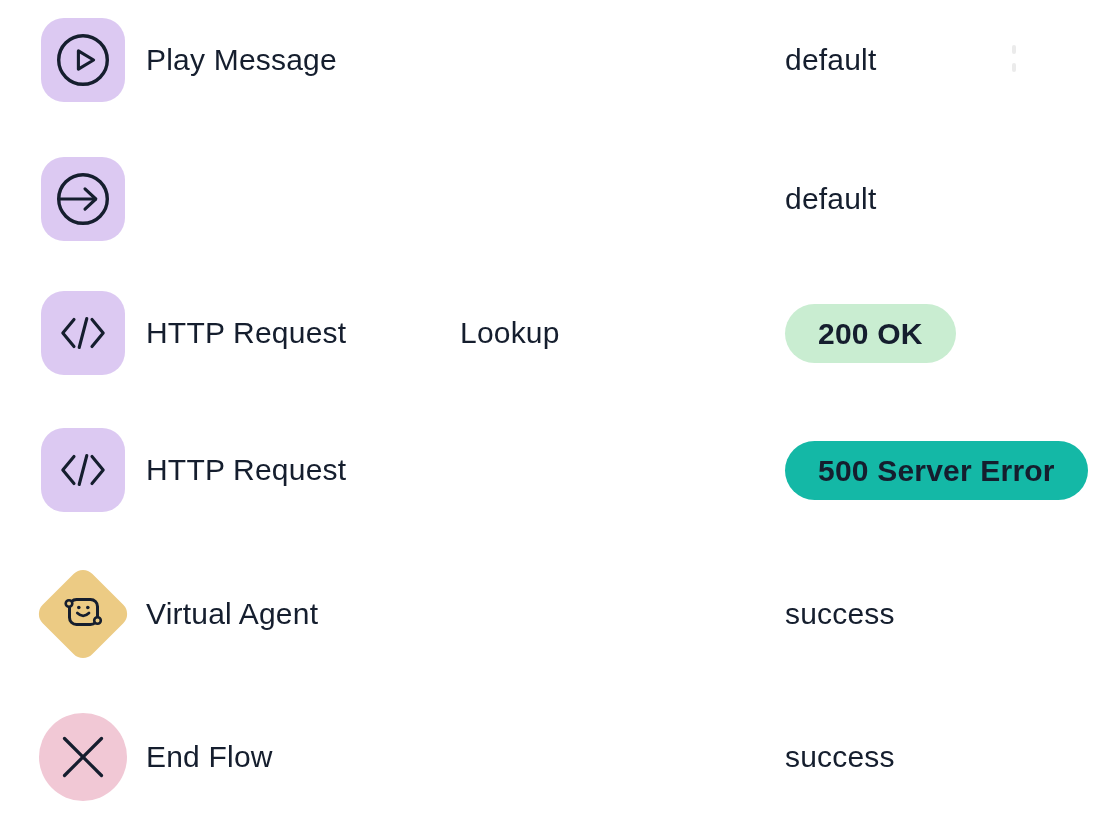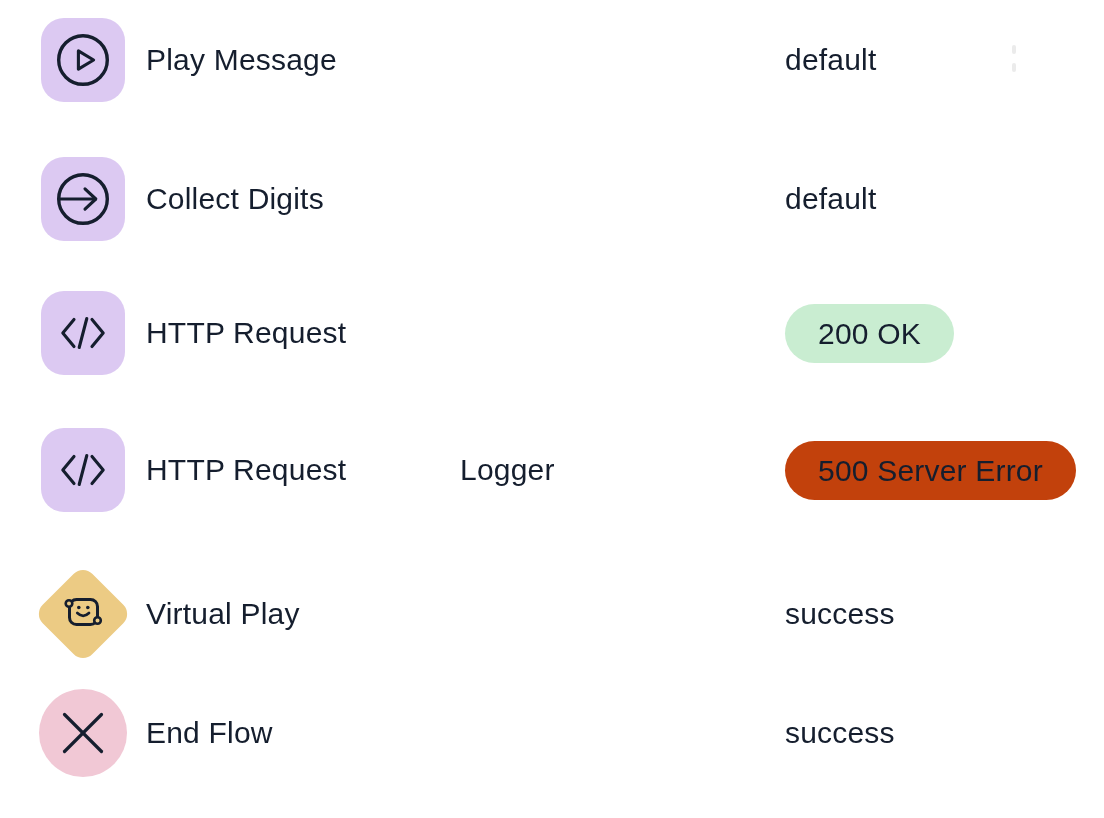--- a/index.html
+++ b/index.html
@@ -10,21 +10,21 @@
     overflow: hidden;
   }
   .page { position: relative; width: 1104px; height: 818px; background: #ffffff; }
 
   .row { position: absolute; left: 0; width: 1004px; height: 110px; margin-left: 22px; }
   .row-0 { top: 5px; }
   .row-1 { top: 144px; }
   .row-2 { top: 278px; }
   .row-3 { top: 415px; }
   .row-4 { top: 559px; }
-  .row-5 { top: 678px; padding-left: 42px; }
+  .row-5 { top: 702px; padding-left: 42px; }
 
   .icon-slot {
     position: absolute; left: 12px; top: 0;
     width: 98px; height: 110px;
     display: flex; align-items: center; justify-content: center;
   }
   .tile {
     width: 84px; height: 84px; border-radius: 23px;
     background: #DCC9F2;
     display: flex; align-items: center; justify-content: center;
@@ -52,23 +52,24 @@
     letter-spacing: 0.2px; white-space: nowrap;
   }
   .col-label  { left: 124px; }
   .col-name   { left: 438px; }
   .col-status { left: 763px; }
 
   .pill {
     padding: 13px 33px;
     border-radius: 40px;
     line-height: 1.1;
+    font-weight: bold;
   }
   .pill-green { background: #C9EDD1; }
-  .pill-red   { background: #c2410c; }
+  .pill-red   { background: #14b8a6; }
 
   .faint-mark {
     position: absolute; left: 1012px;
     width: 4px; height: 9px; border-radius: 2px;
     background: #ebebeb;
   }
   .faint-mark-1 { top: 45px; }
   .faint-mark-2 { top: 63px; }
 
   svg { display: block; }
@@ -96,74 +97,73 @@
   <div class="row row-1">
     <div class="icon-slot">
       <div class="tile">
         <svg width="56" height="56" viewBox="0 0 56 56" fill="none">
           <circle cx="28" cy="28" r="24.3" stroke="#151E2E" stroke-width="3.4"></circle>
           <path d="M4.2 28 H40.5" stroke="#151E2E" stroke-width="3.1" stroke-linecap="round"></path>
           <path d="M30 17.8 L40.8 28 L30 38.2" stroke="#151E2E" stroke-width="3.1" stroke-linecap="round" stroke-linejoin="round"></path>
         </svg>
       </div>
     </div>
-    <div class="cell col-label">Collect Digits</div>
     <div class="cell col-status">
         <span>default</span>
       </div>
   </div>
 
   <div class="row row-2">
     <div class="icon-slot">
       <div class="tile">
         <svg width="56" height="56" viewBox="0 0 56 56" fill="none">
           <path d="M19 14.5 L7.8 28 L19 41.5" stroke="#151E2E" stroke-width="3.1" stroke-linecap="round" stroke-linejoin="round"></path>
           <path d="M37 14.5 L48.2 28 L37 41.5" stroke="#151E2E" stroke-width="3.1" stroke-linecap="round" stroke-linejoin="round"></path>
           <path d="M31.8 13.5 L24.2 42.5" stroke="#151E2E" stroke-width="3.1" stroke-linecap="round"></path>
         </svg>
       </div>
     </div>
     <div class="cell col-label">HTTP Request</div>
+    <div class="cell col-name">Lookup</div>
     <div class="cell col-status">
         <span class="pill pill-green">200 OK</span>
       </div>
   </div>
 
   <div class="row row-3">
     <div class="icon-slot">
       <div class="tile">
         <svg width="56" height="56" viewBox="0 0 56 56" fill="none">
           <path d="M19 14.5 L7.8 28 L19 41.5" stroke="#151E2E" stroke-width="3.1" stroke-linecap="round" stroke-linejoin="round"></path>
           <path d="M37 14.5 L48.2 28 L37 41.5" stroke="#151E2E" stroke-width="3.1" stroke-linecap="round" stroke-linejoin="round"></path>
           <path d="M31.8 13.5 L24.2 42.5" stroke="#151E2E" stroke-width="3.1" stroke-linecap="round"></path>
         </svg>
       </div>
     </div>
     <div class="cell col-label">HTTP Request</div>
-    <div class="cell col-name">Logger</div>
     <div class="cell col-status">
         <span class="pill pill-red">500 Server Error</span>
       </div>
   </div>
 
   <div class="row row-4">
     <div class="icon-slot">
       <div class="diamond-wrap">
         <div class="diamond"></div>
         <svg class="diamond-icon" width="56" height="56" viewBox="0 0 56 56" fill="none">
           <rect x="14.5" y="13.5" width="28" height="25" rx="7" stroke="#151E2E" stroke-width="3"></rect>
           <circle cx="23.8" cy="21.5" r="1.8" fill="#151E2E"></circle>
           <circle cx="32.8" cy="21.5" r="1.8" fill="#151E2E"></circle>
           <path d="M22.3 27 Q28.2 32.6 34 27" stroke="#151E2E" stroke-width="2.7" stroke-linecap="round"></path>
           <circle cx="14" cy="17.5" r="3.3" fill="#ECCB84" stroke="#151E2E" stroke-width="2.6"></circle>
           <circle cx="42.5" cy="34.5" r="3.3" fill="#ECCB84" stroke="#151E2E" stroke-width="2.6"></circle>
         </svg>
       </div>
     </div>
-    <div class="cell col-label">Virtual Play</div>
+    <div class="cell col-label">Virtual Agent</div>
     <div class="cell col-status">
         <span>success</span>
       </div>
   </div>
 
   <div class="row row-5">
     <div class="icon-slot">
       <div class="circle-tile">
         <svg width="56" height="56" viewBox="0 0 56 56" fill="none">
           <path d="M9.5 9.5 L46.5 46.5" stroke="#151E2E" stroke-width="3.2" stroke-linecap="round"></path>

